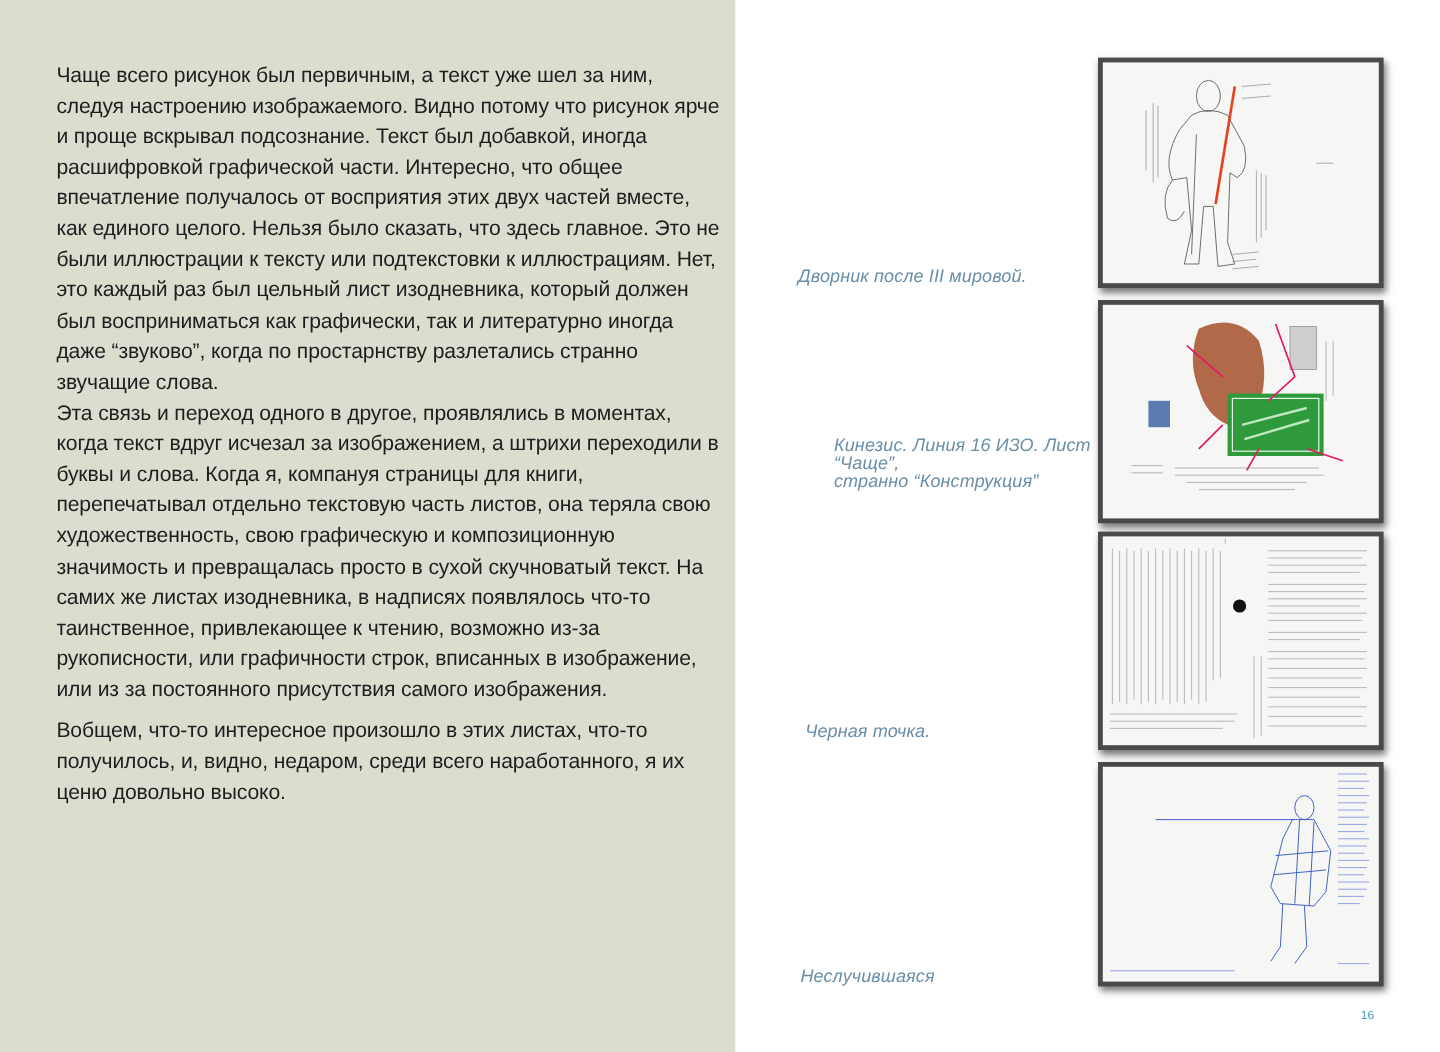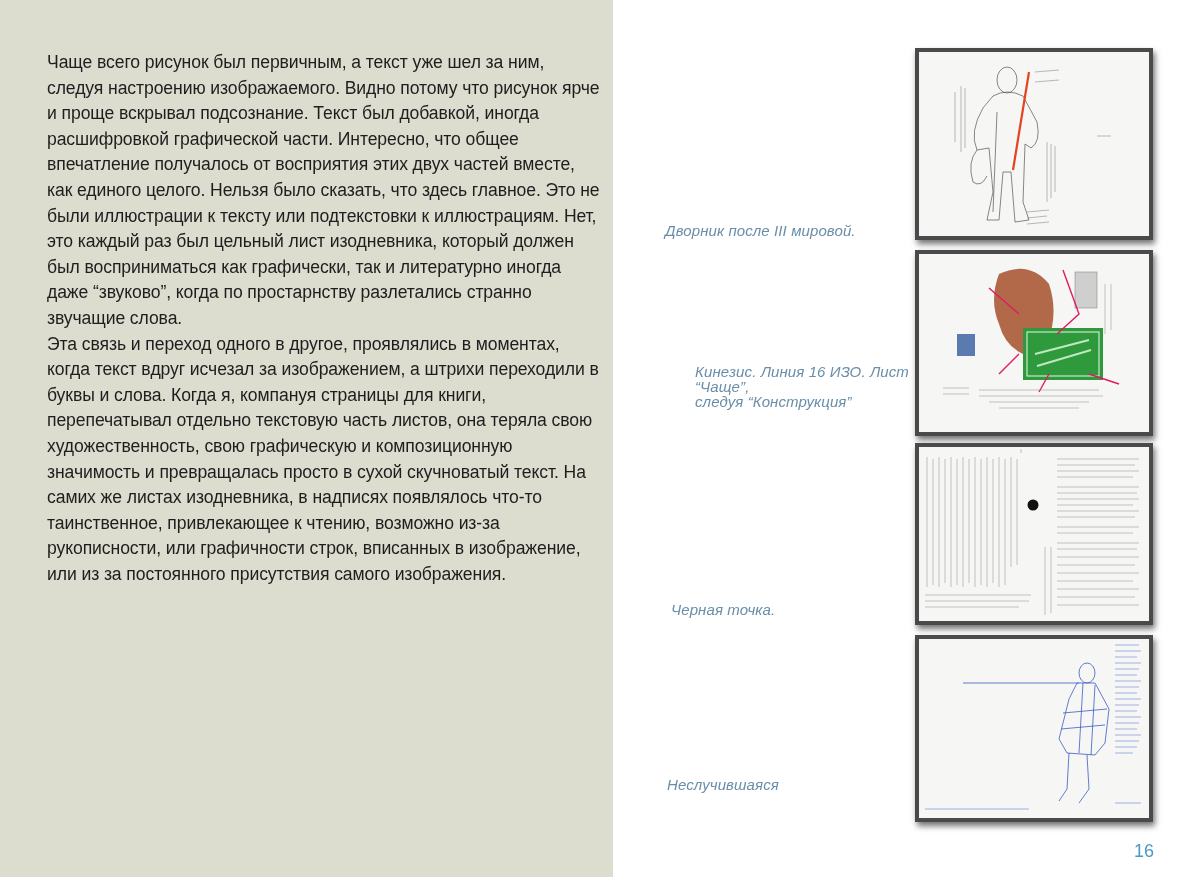--- a/index.html
+++ b/index.html
@@ -31,44 +31,45 @@
     .frame {
       position: absolute; left: 915px; width: 238px;
       background: #4a4a4a;
       padding: 4px;
       box-shadow: 2px 4px 6px rgba(0,0,0,0.55);
     }
     .sheet {
       width: 100%; height: 100%; background: #f6f6f4; position: relative; overflow: hidden;
     }
     .page-number {
-      position: absolute; left: 1134px; top: 841px; font-size: 18px; color: #4a98c4;
+      position: absolute; left: 1134px; top: 841px; font-size: 10px; color: #4a98c4;
     }
     svg { display: block; }
   </style>
 </head>
 <body>
 
 <div class="left-panel">
   <div class="body-text">
     <p>Чаще всего рисунок был первичным, а текст уже шел за ним, следуя настроению изображаемого. Видно потому что рисунок ярче и проще вскрывал подсознание. Текст был добавкой, иногда расшифровкой графической части. Интересно, что общее впечатление получалось от восприятия этих двух частей вместе, как единого целого. Нельзя было сказать, что здесь главное. Это не были иллюстрации к тексту или подтекстовки к иллюстрациям. Нет, это каждый раз был цельный лист изодневника, который должен был восприниматься как графически, так и литературно иногда даже “звуково”, когда по простарнству разлетались странно звучащие слова.</p>
     <p>Эта связь и переход одного в другое, проявлялись в моментах, когда текст вдруг исчезал за изображением, а штрихи переходили в буквы и слова. Когда я, компануя страницы для книги, перепечатывал отдельно текстовую часть листов, она теряла свою художественность, свою графическую и композиционную значимость и превращалась просто в сухой скучноватый текст. На самих же листах изодневника, в надписях появлялось что-то таинственное, привлекающее к чтению, возможно из-за рукописности, или графичности строк, вписанных в изображение, или из за постоянного присутствия самого изображения.</p>
+    <p class="gap">Вобщем, что-то интересное произошло в этих листах, что-то получилось, и, видно, недаром, среди всего наработанного, я их ценю довольно высоко.</p>
   </div>
 </div>
 
 <div class="right-panel"></div>
 
 <div class="caption" style="left:665px; top:223px;">Дворник после III мировой.</div>
 <div class="caption" style="left:667px; top:364px;margin-left:28px;">
   <div>Кинезис. Линия 16 ИЗО. Лист</div>
   <div>“Чаще”,</div>
-  <div>следуя “Конструкция”</div>
+  <div>странно “Конструкция”</div>
 </div>
 <div class="caption" style="left:671px; top:602px;text-align:right;">Черная точка.</div>
-<div class="caption" style="left:667px; top:777px;">Неслучившаяся</div>
+<div class="caption" style="left:667px; top:806px;">Неслучившаяся</div>
 
 <div class="frame" style="top:48px; height:192px;">
   <div class="sheet">
     <svg width="230" height="184" viewBox="0 0 230 184">
       <g stroke="#555" stroke-width="0.7" fill="none">
         <ellipse cx="88" cy="28" rx="10" ry="13"></ellipse>
         <path d="M74 44 Q88 36 104 44 L118 70 Q122 90 112 96 L106 92 L104 150 L110 168 L96 170 L92 120 L84 120 L80 168 L68 168 L74 140 L70 96 L58 98 Q50 80 64 56 Z"></path>
         <path d="M58 98 Q48 110 54 130 Q62 136 68 124"></path>
         <path d="M78 60 L74 160"></path>
       </g>

